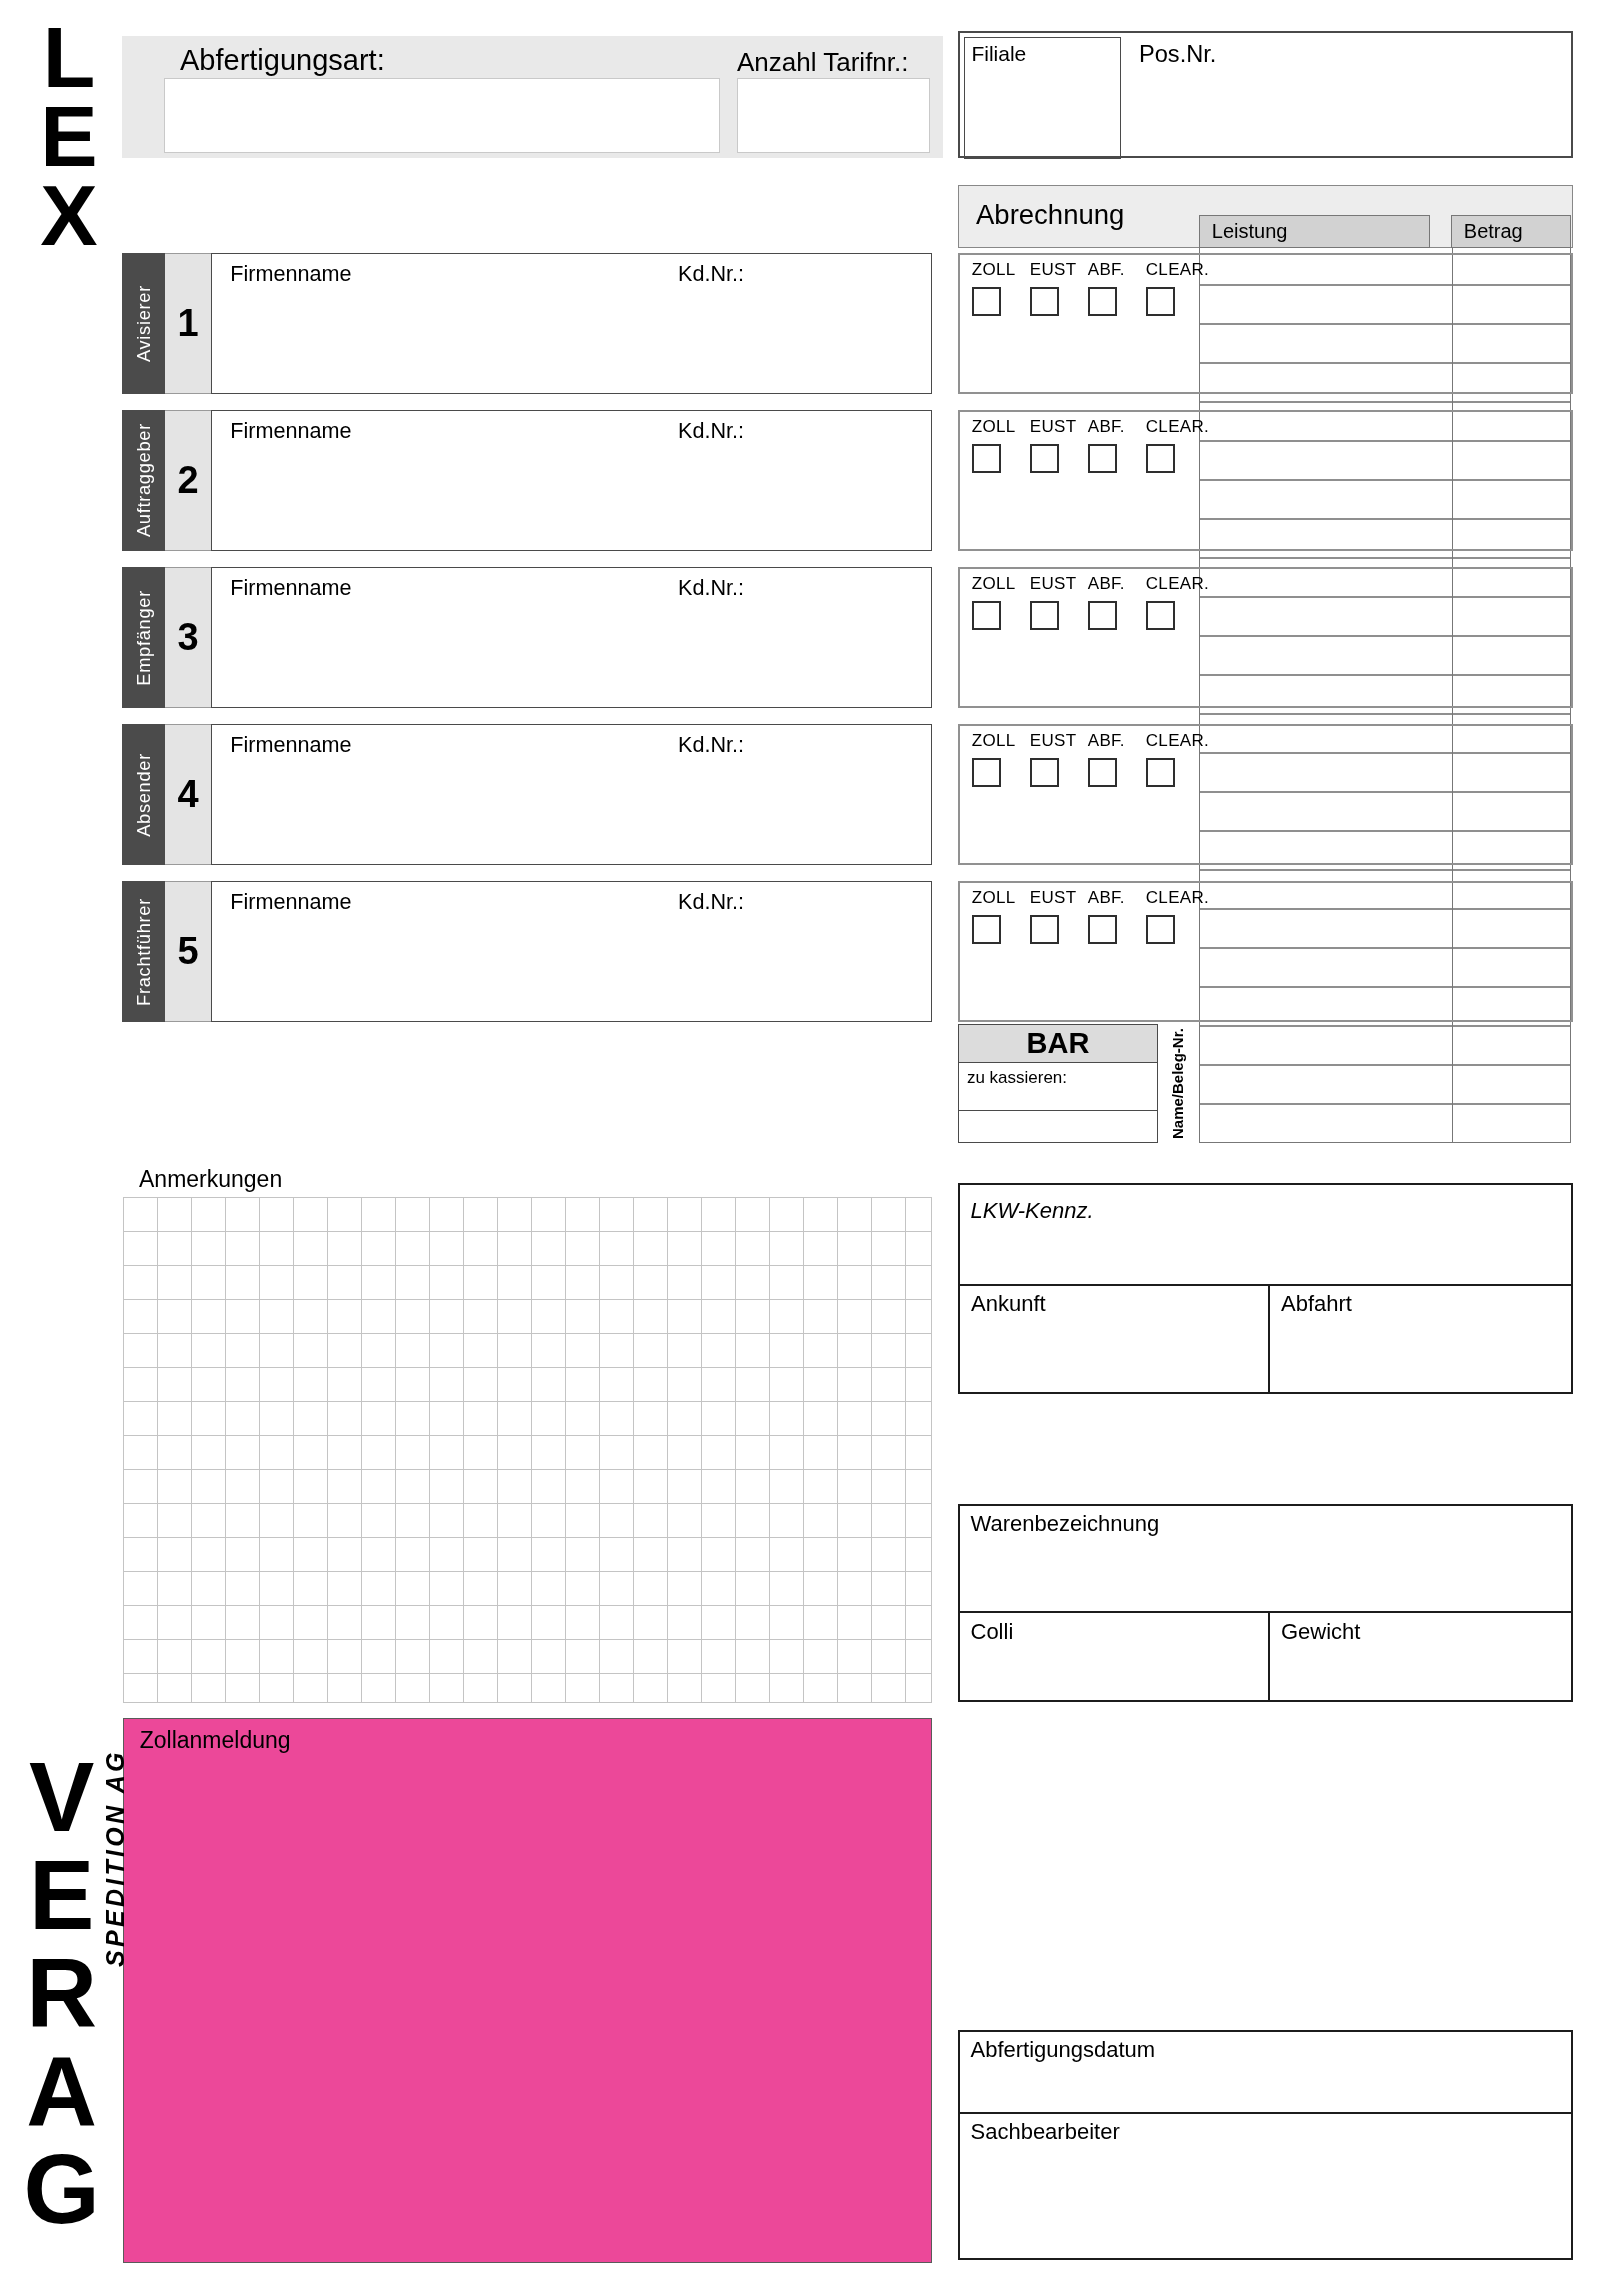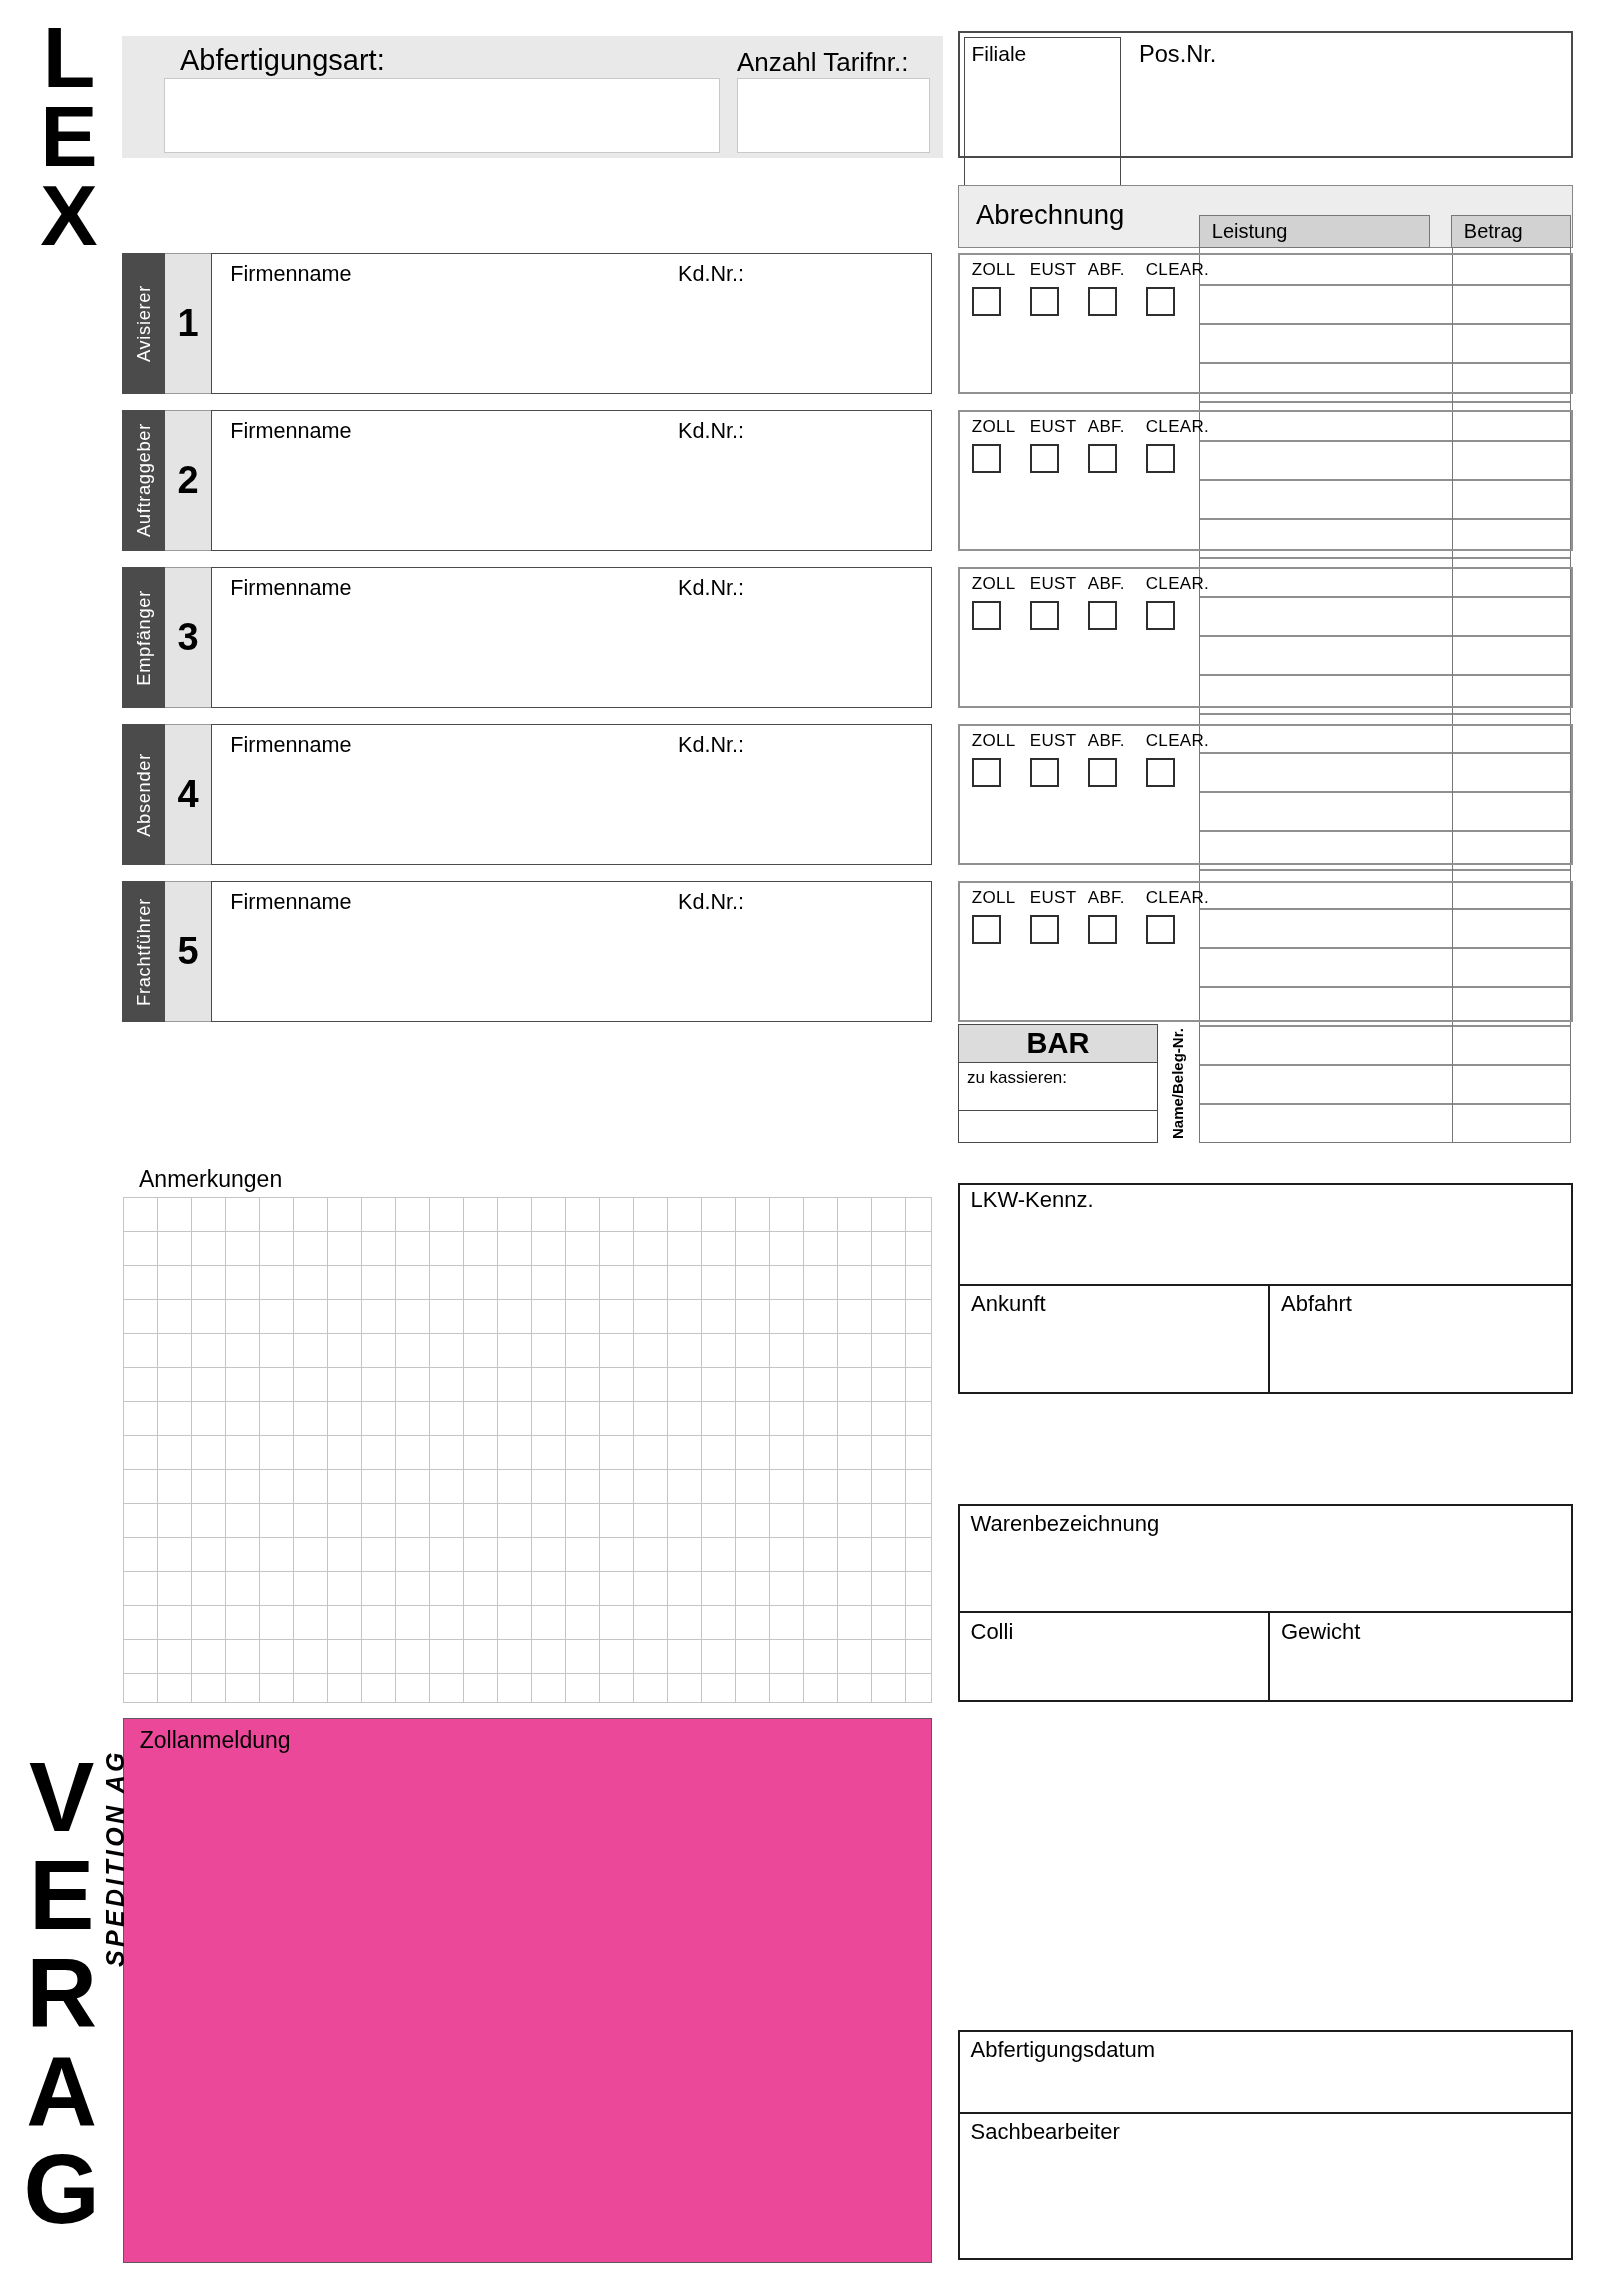--- a/index.html
+++ b/index.html
@@ -46,21 +46,21 @@
   .head-gray .anzahl-input{
     position:absolute; left:615px; top:42px; width:191px; height:73px;
     background:#fff; border:0.7px solid #c9c9c9;
   }
 
   .filiale-box{
     position:absolute; left:958px; top:31px; width:615px; height:127px;
     border:2px solid #4a4a4a; box-sizing:border-box; background:#fff;
   }
   .filiale-cell{
-    position:absolute; left:3.9px; top:3.9px; width:157px; height:149px;
+    position:absolute; left:3.9px; top:3.9px; width:157px; height:122px;
     border:1.3px solid #4a4a4a; box-sizing:border-box;
   }
   .filiale-cell span{position:absolute; left:6.5px; top:3.9px; font-size:21px;}
   .posnr-label{position:absolute; left:179px; top:7.9px; font-size:23.6px;}
 
   
   .abrechnung-head{
     position:absolute; left:958px; top:185px; width:615px; height:63px;
     background:#ededed; border:1.3px solid #888; box-sizing:border-box;
   }
@@ -365,21 +365,21 @@
     <div class="bar-kassieren">
       <span>zu kassieren:</span>
     </div>
   </div>
   <div class="name-beleg-strip">Name/Beleg-Nr.</div>
 
   <div class="anmerkungen-label">Anmerkungen</div>
   <div class="notes-grid"></div>
 
   <div class="blackbox lkw-box">
-    <div class="cell-label" style="left:10.5px; top:2px;">LKW-Kennz.</div>
+    <div class="cell-label" style="left:10.5px; top:13px;font-style:italic;">LKW-Kennz.</div>
     <div class="hdiv" style="top:99px;"></div>
     <div class="vdiv" style="left:308px; top:99px; bottom:0;"></div>
     <div class="cell-label" style="left:11px; top:106px;">Ankunft</div>
     <div class="cell-label" style="left:321px; top:106px;">Abfahrt</div>
     <div class="abs" style="left:0; top:0; width:611px; height:99px;"></div>
     <div class="abs" style="left:0; top:101px; width:308px; bottom:0;"></div>
     <div class="abs" style="left:310px; top:101px; right:0; bottom:0;"></div>
   </div>
 
   <div class="blackbox waren-box">

